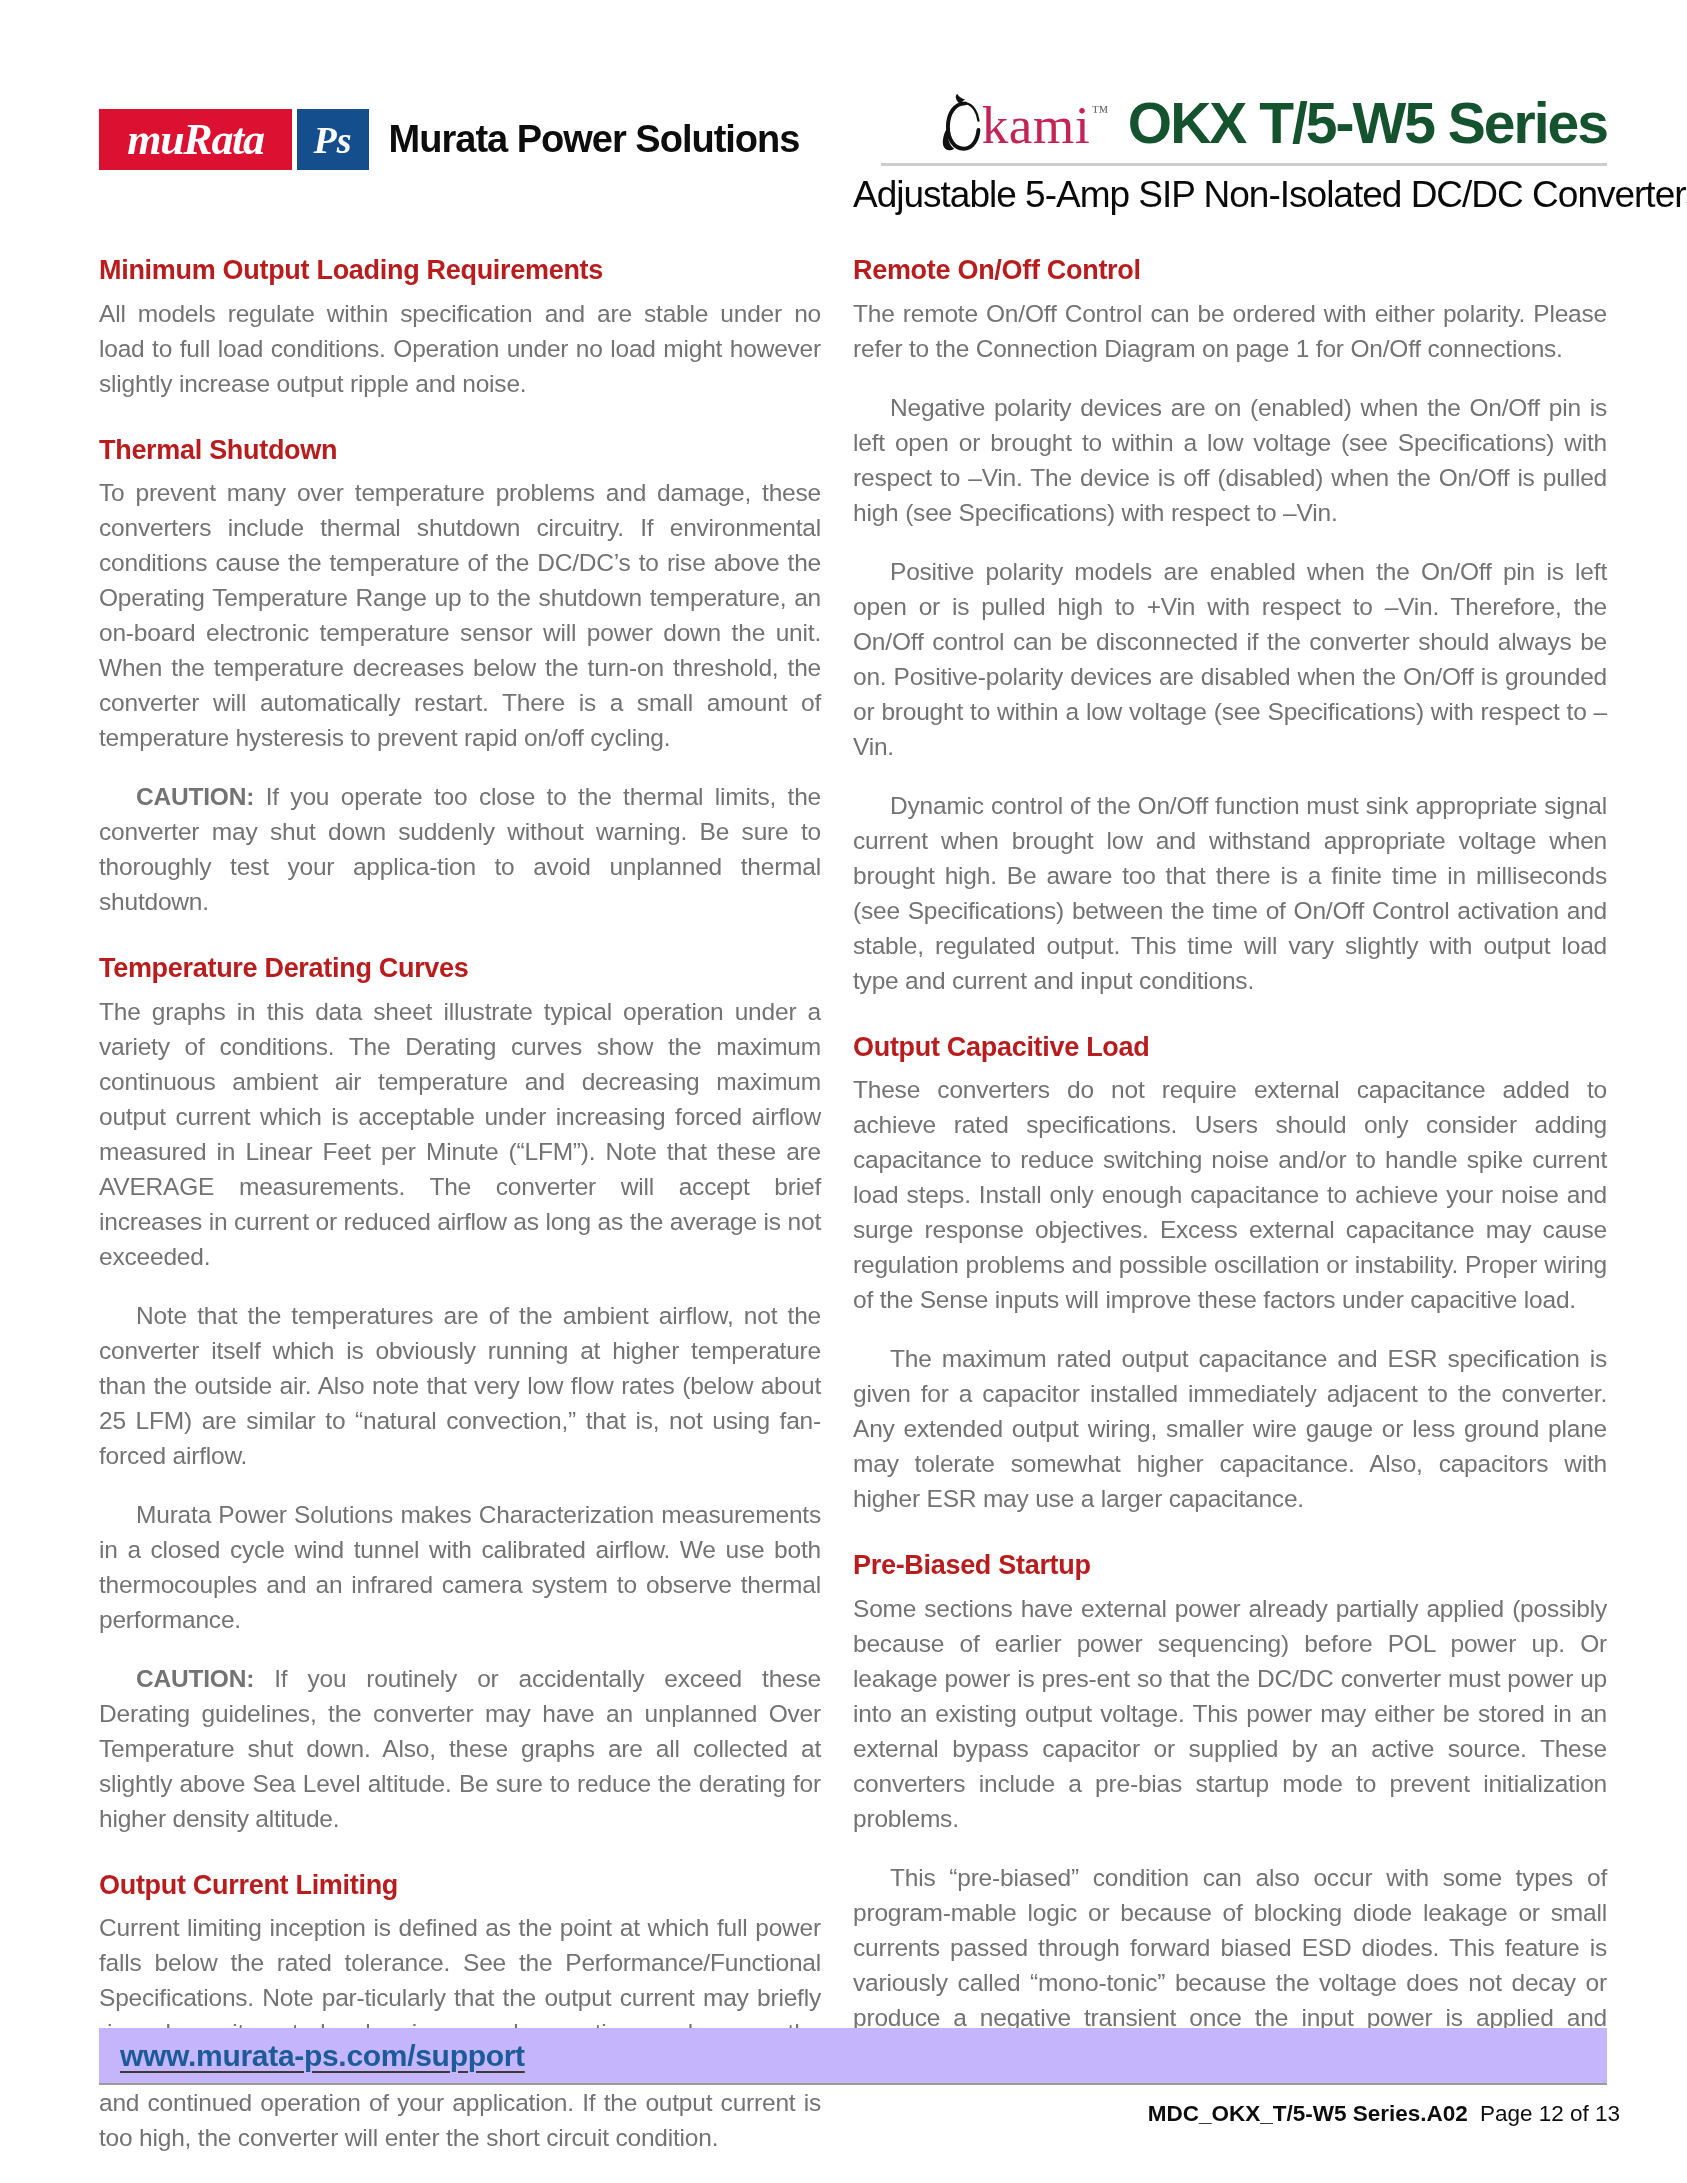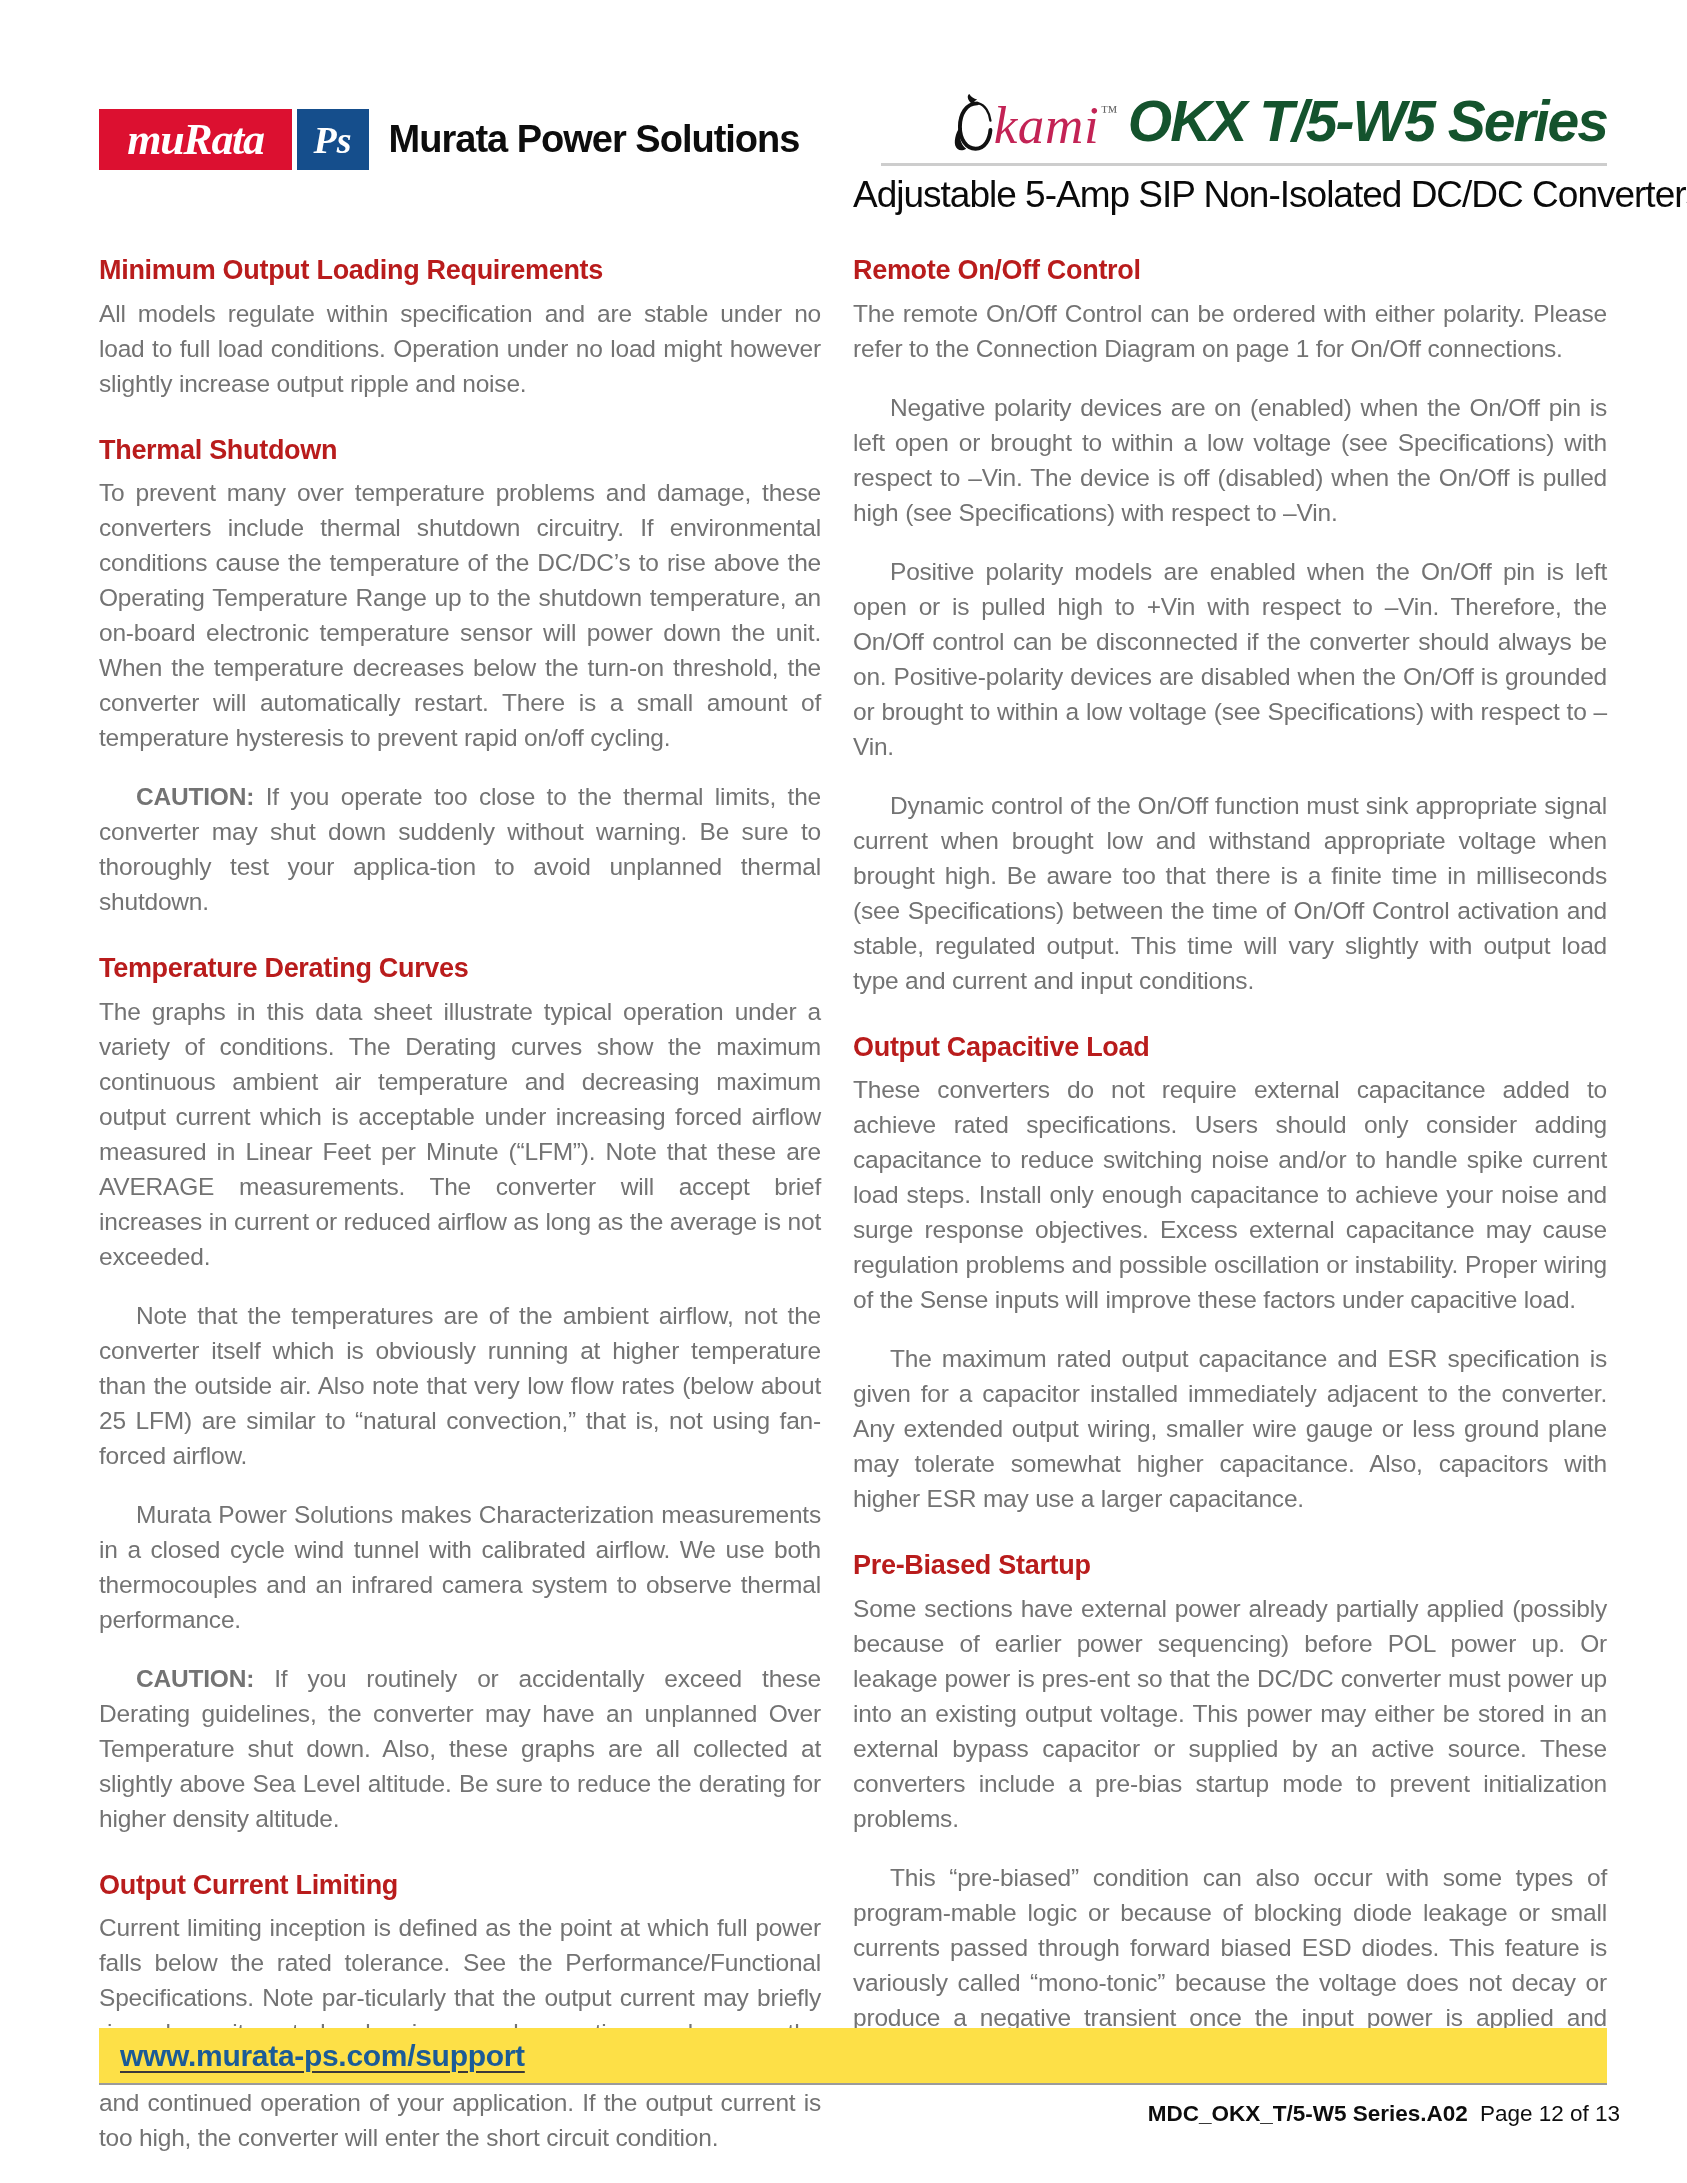--- a/index.html
+++ b/index.html
@@ -22,21 +22,21 @@
     font-family:"Liberation Serif", serif; font-style:italic; font-weight:bold;
     color:#ffffff;
   }
   .logo-box.red{ width:193px; background:#DC1030; font-size:44px; letter-spacing:-1.3px;}
   .logo-box.blue{ width:72px; background:#154E8C; font-size:38px; margin-left:4.6px;}
   .company{
     margin-left:20px; font-size:38px; font-weight:bold; letter-spacing:-1px; color:#0d0d0d;
     white-space:nowrap;
   }
   .brand-block{ position:absolute; left:853px; top:94px; width:754px; }
-  .title-row{ display:flex; justify-content:flex-end; align-items:flex-start; gap:11px;font-style:italic; }
+  .title-row{ display:flex; justify-content:flex-end; align-items:center; gap:20px; }
   .okami{
     font-family:"Liberation Serif", serif;
     font-size:53px; line-height:1; color:#C32355; letter-spacing:0.7px;
     display:flex; align-items:flex-end;
   }
   .okami svg{ display:block; margin:0 -4px -2.6px 0; }
   .okami sup{ font-size:17px; color:#666; line-height:1; vertical-align:top; position:relative; top:-32px; left:1.3px;}
   .series-title{
     margin:0; font-size:57px; line-height:0.95; font-weight:bold; letter-spacing:-2px; color:#14532d;
     white-space:nowrap;
@@ -57,21 +57,21 @@
   .col .sec-heading:first-child{ margin-top:0; }
   .body-para{
     margin:0 0 24px 0; font-size:24.5px; line-height:35px; color:#737373;
     text-align:justify; letter-spacing:-0.2px;
   }
   .body-para.indent{ text-indent:37px; }
   .body-para strong{ letter-spacing:-0.2px; }
   
   .support-bar{
     position:absolute; left:99px; top:2028px; width:1508px; height:57px;
-    background:#fde047; border-bottom:2.6px solid #9b9b9b;
+    background:#c4b5fd; border-bottom:2.6px solid #9b9b9b;
     display:flex; align-items:center; padding-left:21px; box-sizing:border-box;
   }
   .support-link{
     font-size:30px; font-weight:bold; letter-spacing:-0.3px; color:#1B5B97;
     text-decoration:underline; text-decoration-thickness:2px; text-underline-offset:4.6px;
     text-decoration-color:#3a3a3a; cursor:pointer;
   }
   .doc-line{
     position:absolute; right:67px; top:2101px; font-size:22.5px; color:#0d0d0d;
     white-space:nowrap;

